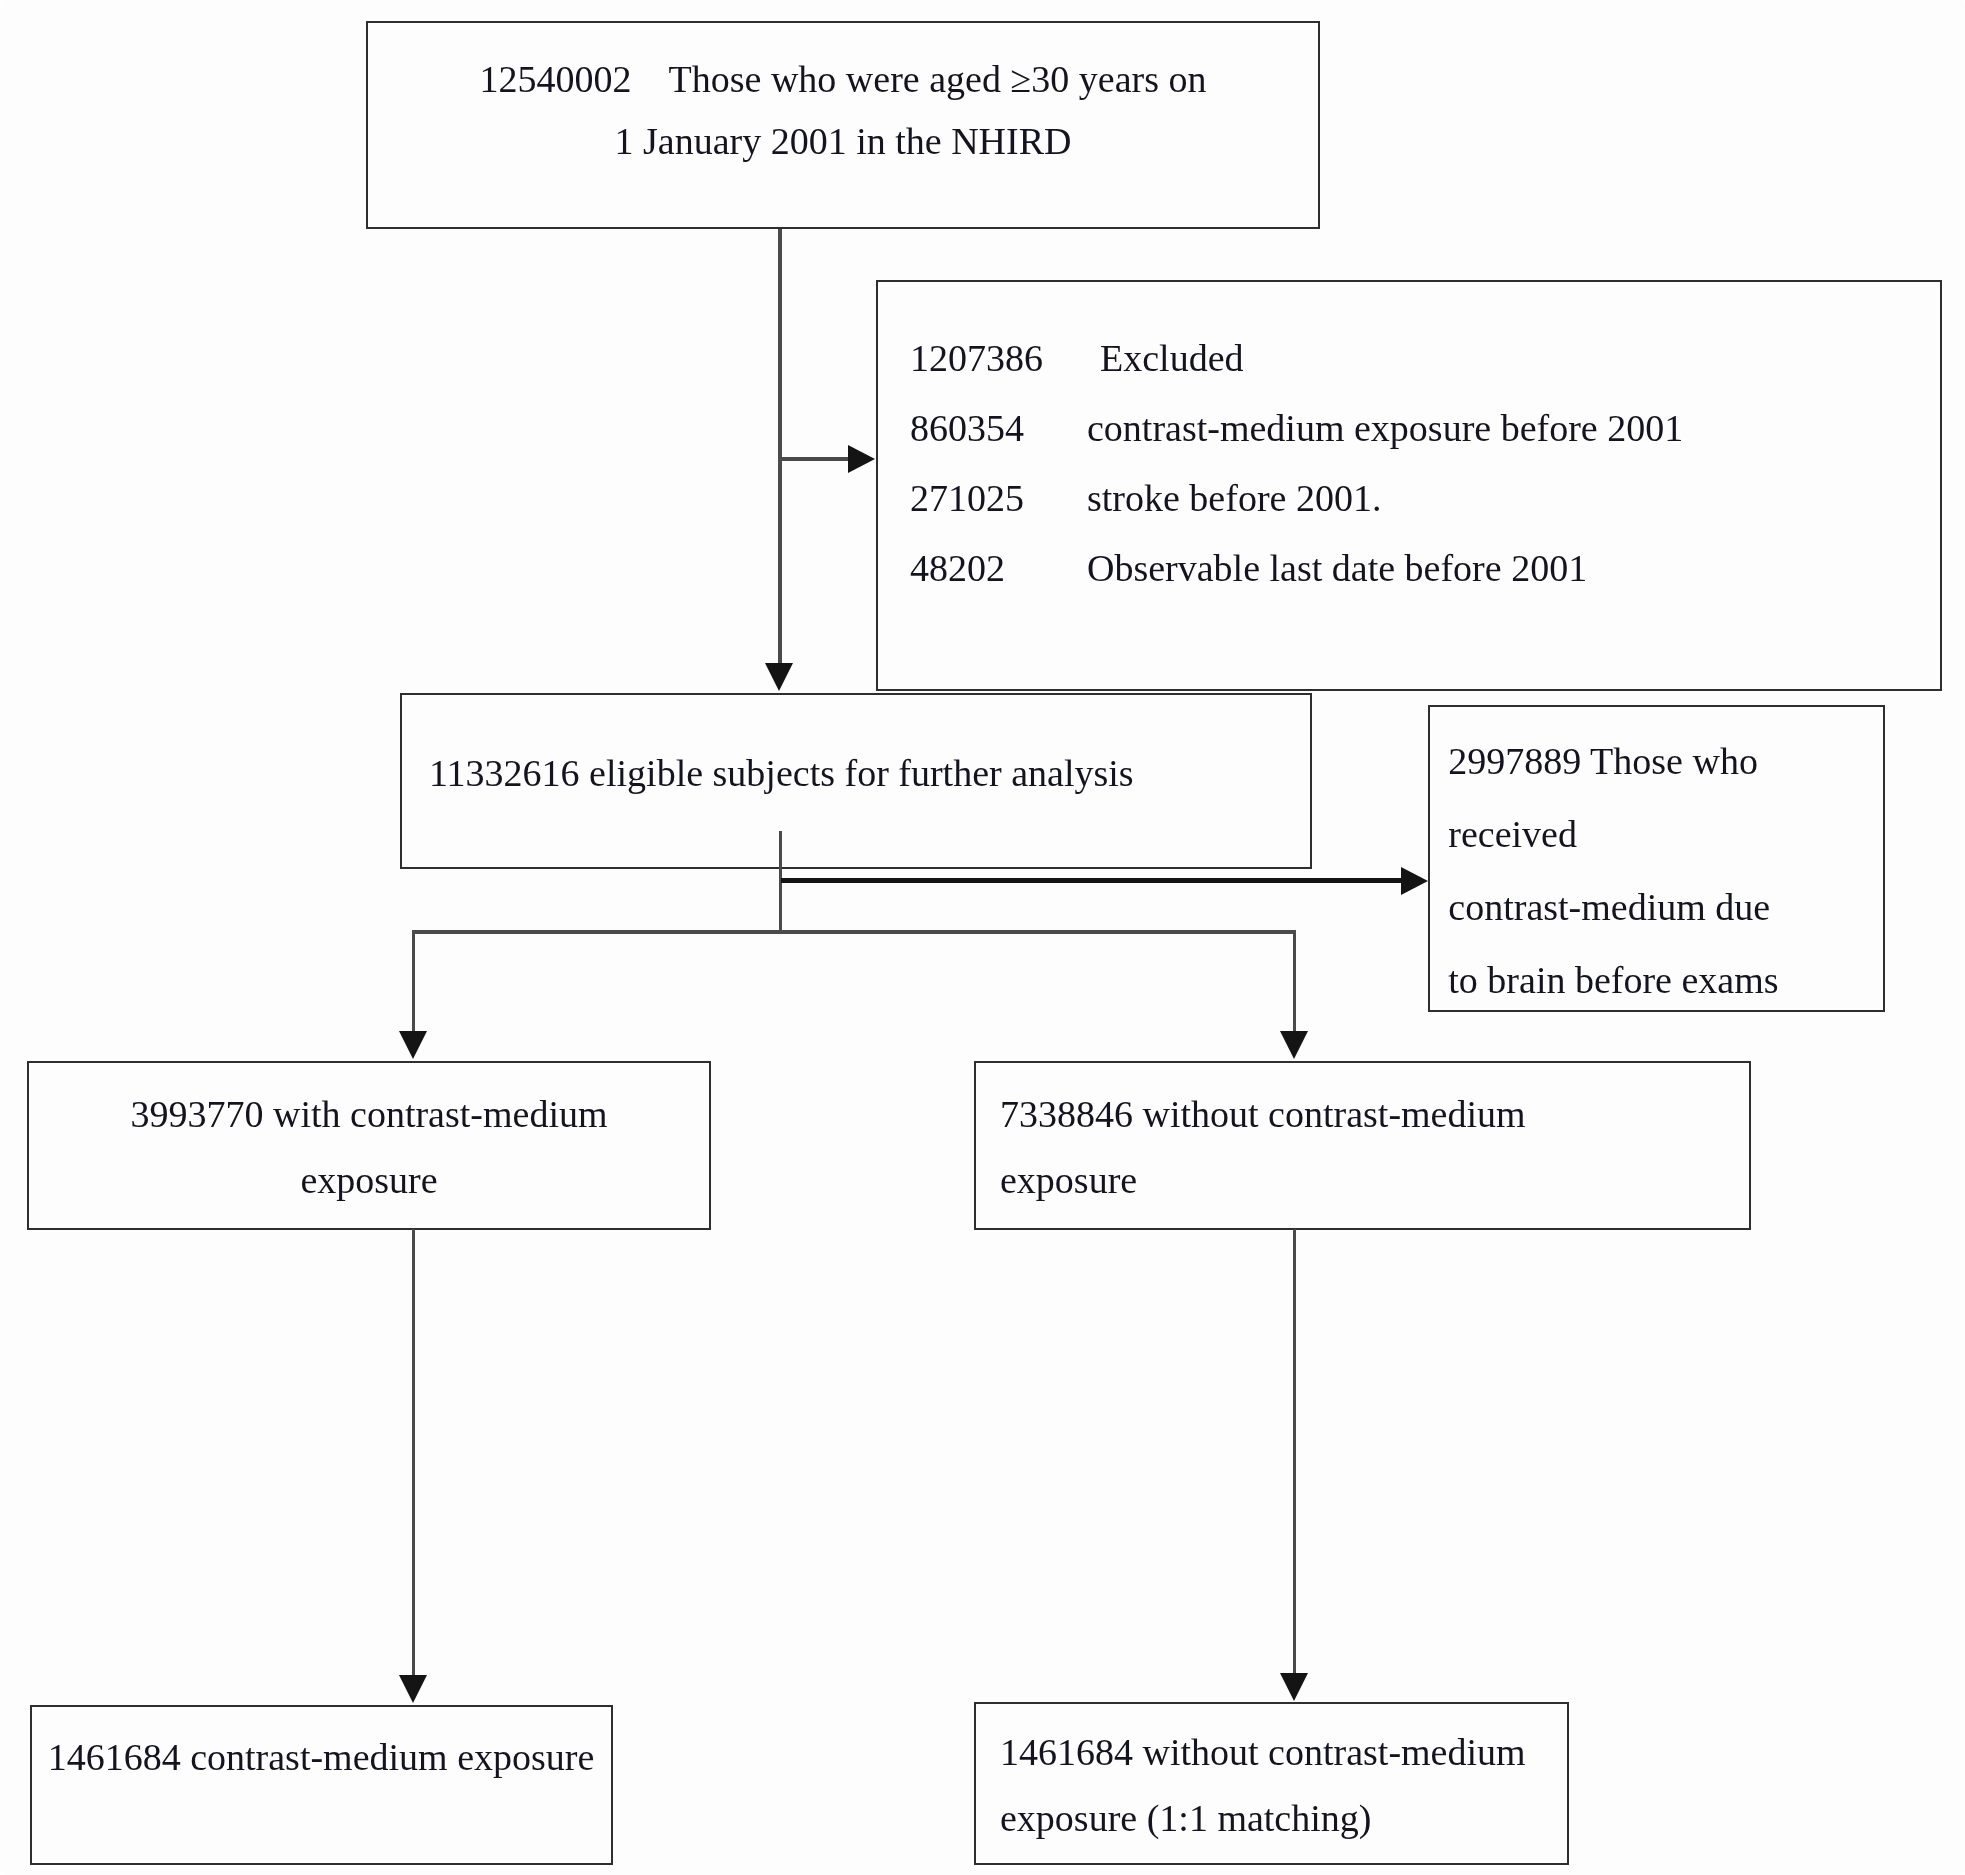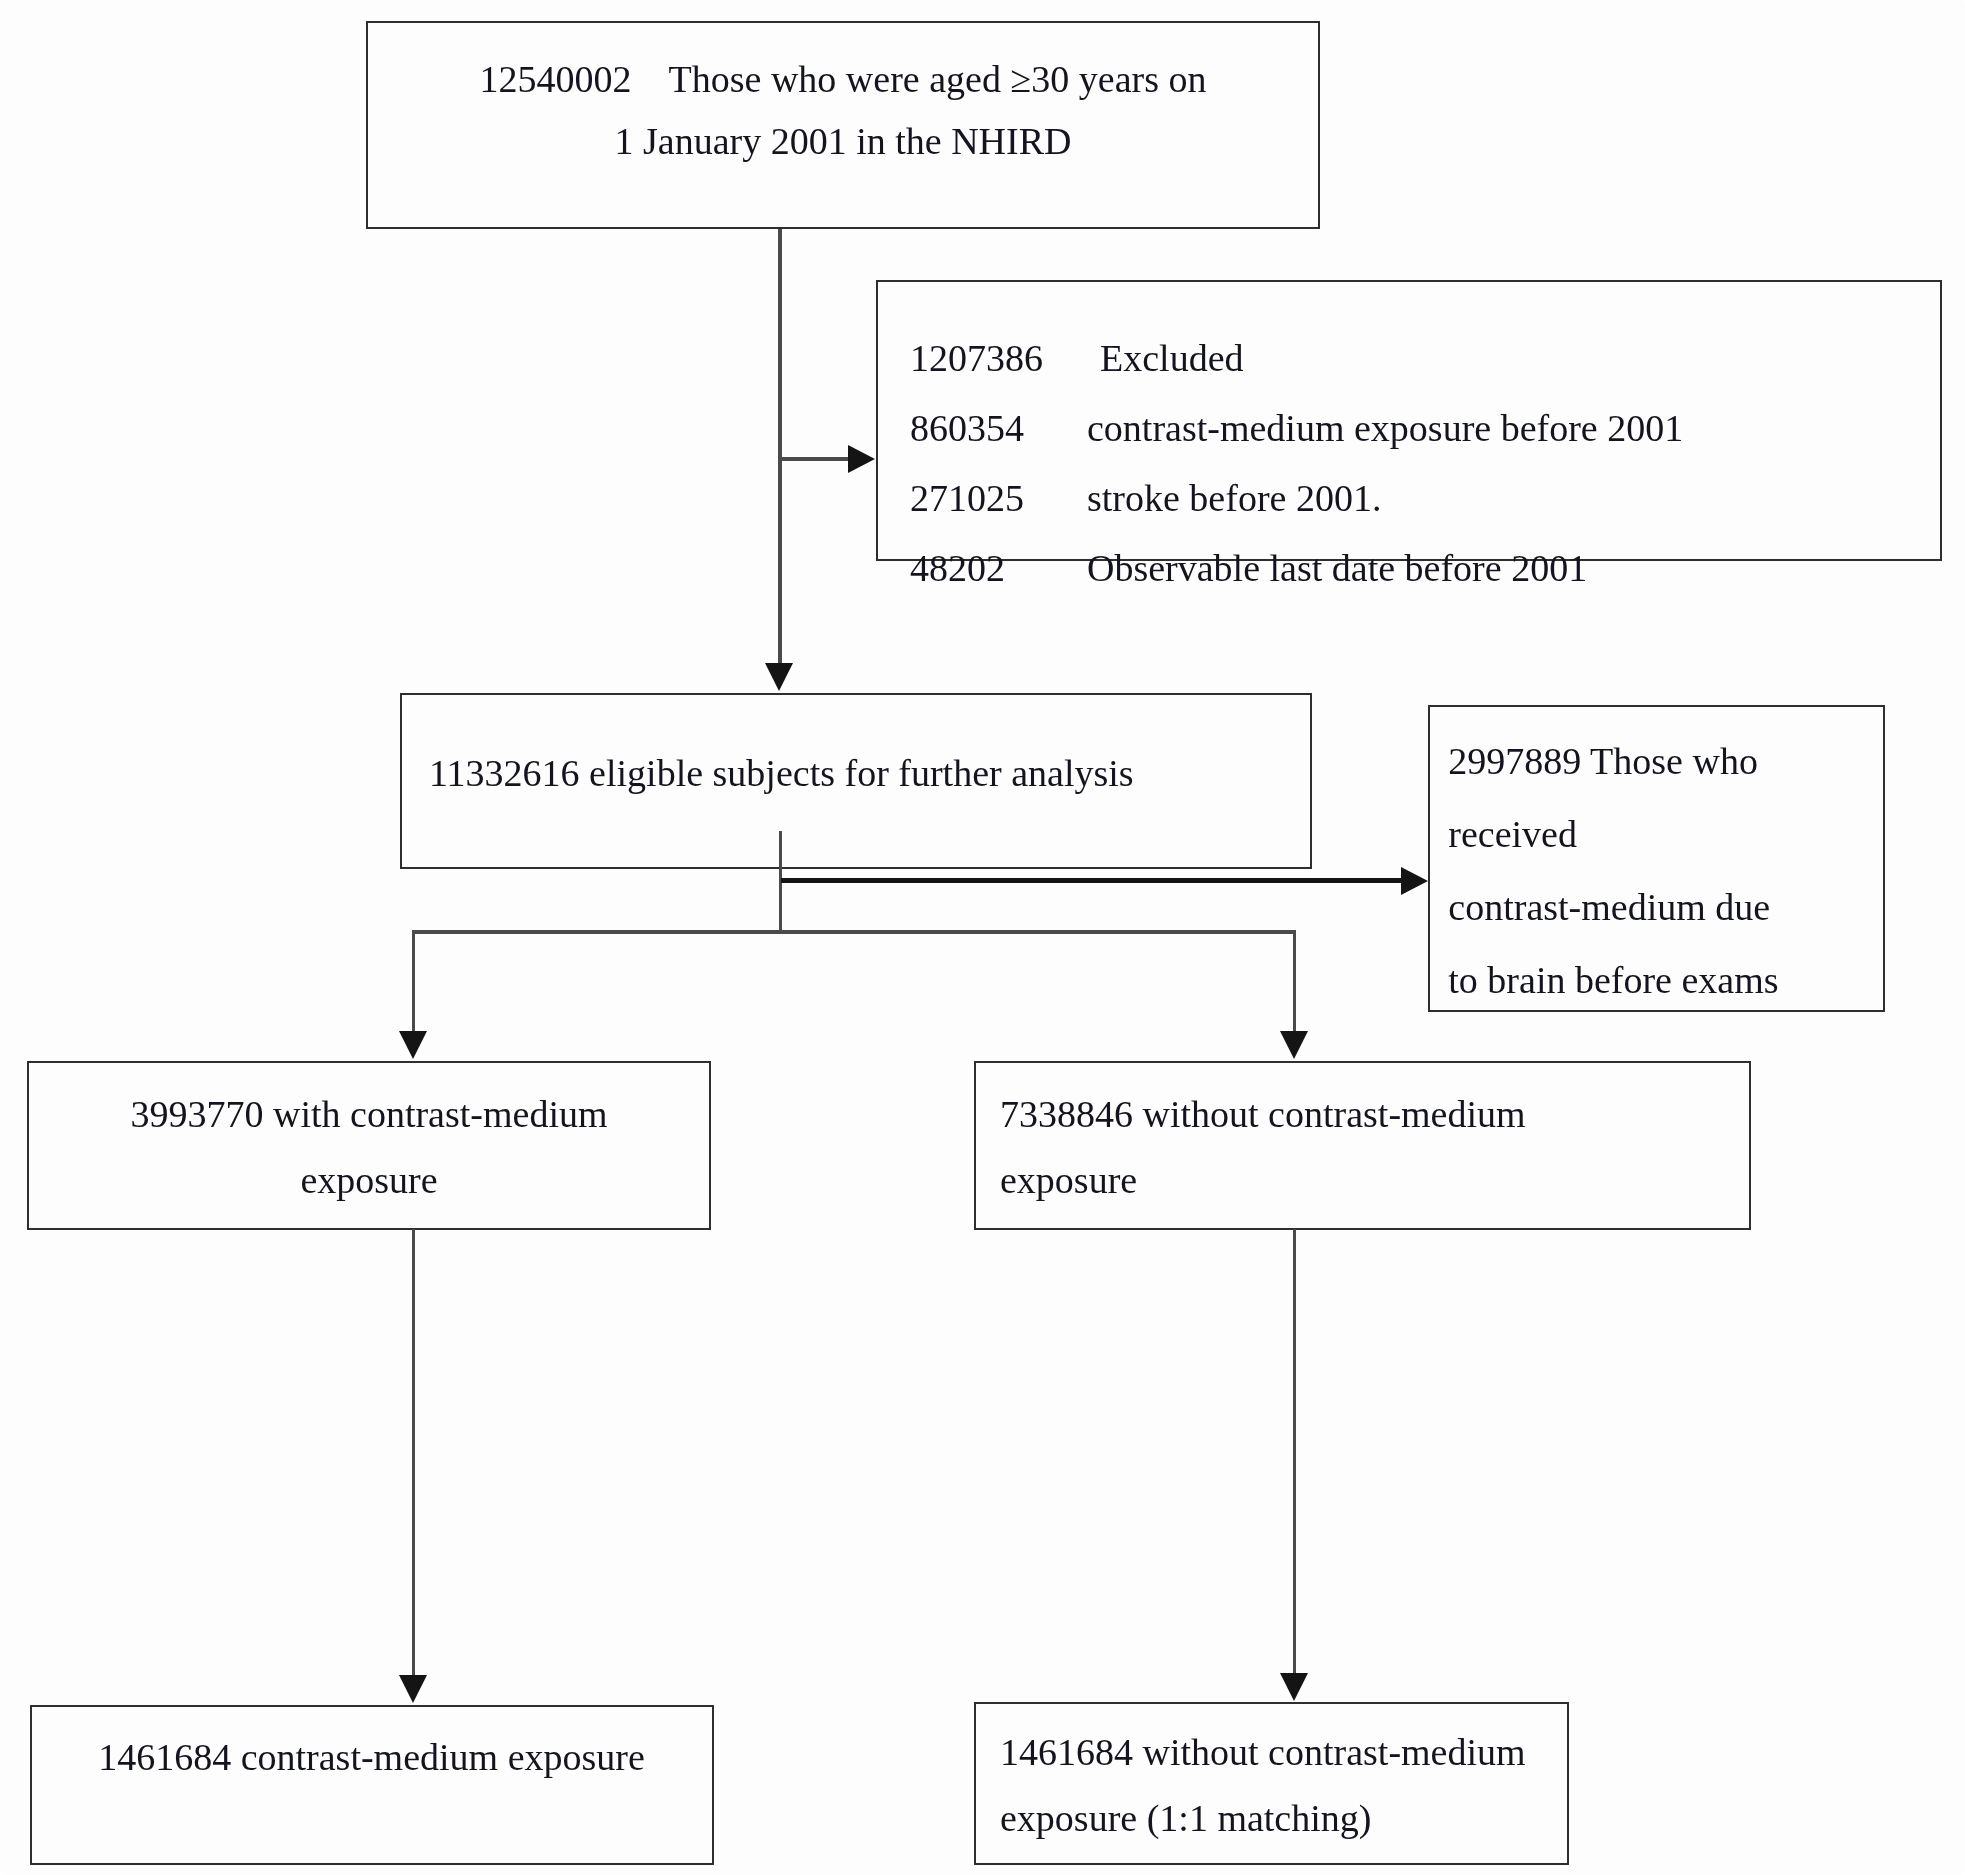--- a/index.html
+++ b/index.html
@@ -46,21 +46,21 @@
 
 <div class="canvas">
 
   <div class="box center" style="left:366px; top:21px; width:954px; height:208px; padding-top:25px;">
     <div>
       <span>12540002</span><span class="num-gap">Those who were aged ≥30 years on</span>
     </div>
     <div>1 January 2001 in the NHIRD</div>
   </div>
 
-  <div class="box" style="left:876px; top:280px; width:1066px; height:281px; padding:41px 7px 0 32px; line-height:70px;">
+  <div class="box" style="left:876px; top:280px; width:1066px; height:411px; padding:41px 7px 0 32px; line-height:70px;">
     <div class="exc-header">
       <span class="exc-num">1207386</span><span>Excluded</span>
     </div>
     <div class="exc-item">
       <span class="exc-num">860354</span><span>contrast-medium exposure before 2001</span>
     </div>
     <div class="exc-item">
       <span class="exc-num">271025</span><span>stroke before 2001.</span>
     </div>
     <div class="exc-item">
@@ -82,21 +82,21 @@
   <div class="box center" style="left:27px; top:1061px; width:684px; height:169px; padding-top:18.3px; line-height:66px;">
     <div>3993770 with contrast-medium</div>
     <div>exposure</div>
   </div>
 
   <div class="box" style="left:974px; top:1061px; width:777px; height:169px; padding:18.3px 7px 0 24px; line-height:66px;">
     <div>7338846 without contrast-medium</div>
     <div>exposure</div>
   </div>
 
-  <div class="box center" style="left:29.5px; top:1705px; width:684px; height:160px; padding-top:17px; line-height:66px;">
+  <div class="box center" style="left:29.5px; top:1705px; width:583px; height:160px; padding-top:17px; line-height:66px;">
     <div>1461684 contrast-medium exposure</div>
   </div>
 
   <div class="box" style="left:974px; top:1702px; width:595px; height:163px; padding:15px 7px 0 24px; line-height:66px;">
     <div>1461684 without contrast-medium</div>
     <div>exposure (1:1 matching)</div>
   </div>
 
   <div class="vline" style="left:778px; top:229px; width:3.5px; height:435px;"></div>
   <div class="arrow-down" style="left:765px; top:663px;"></div>

